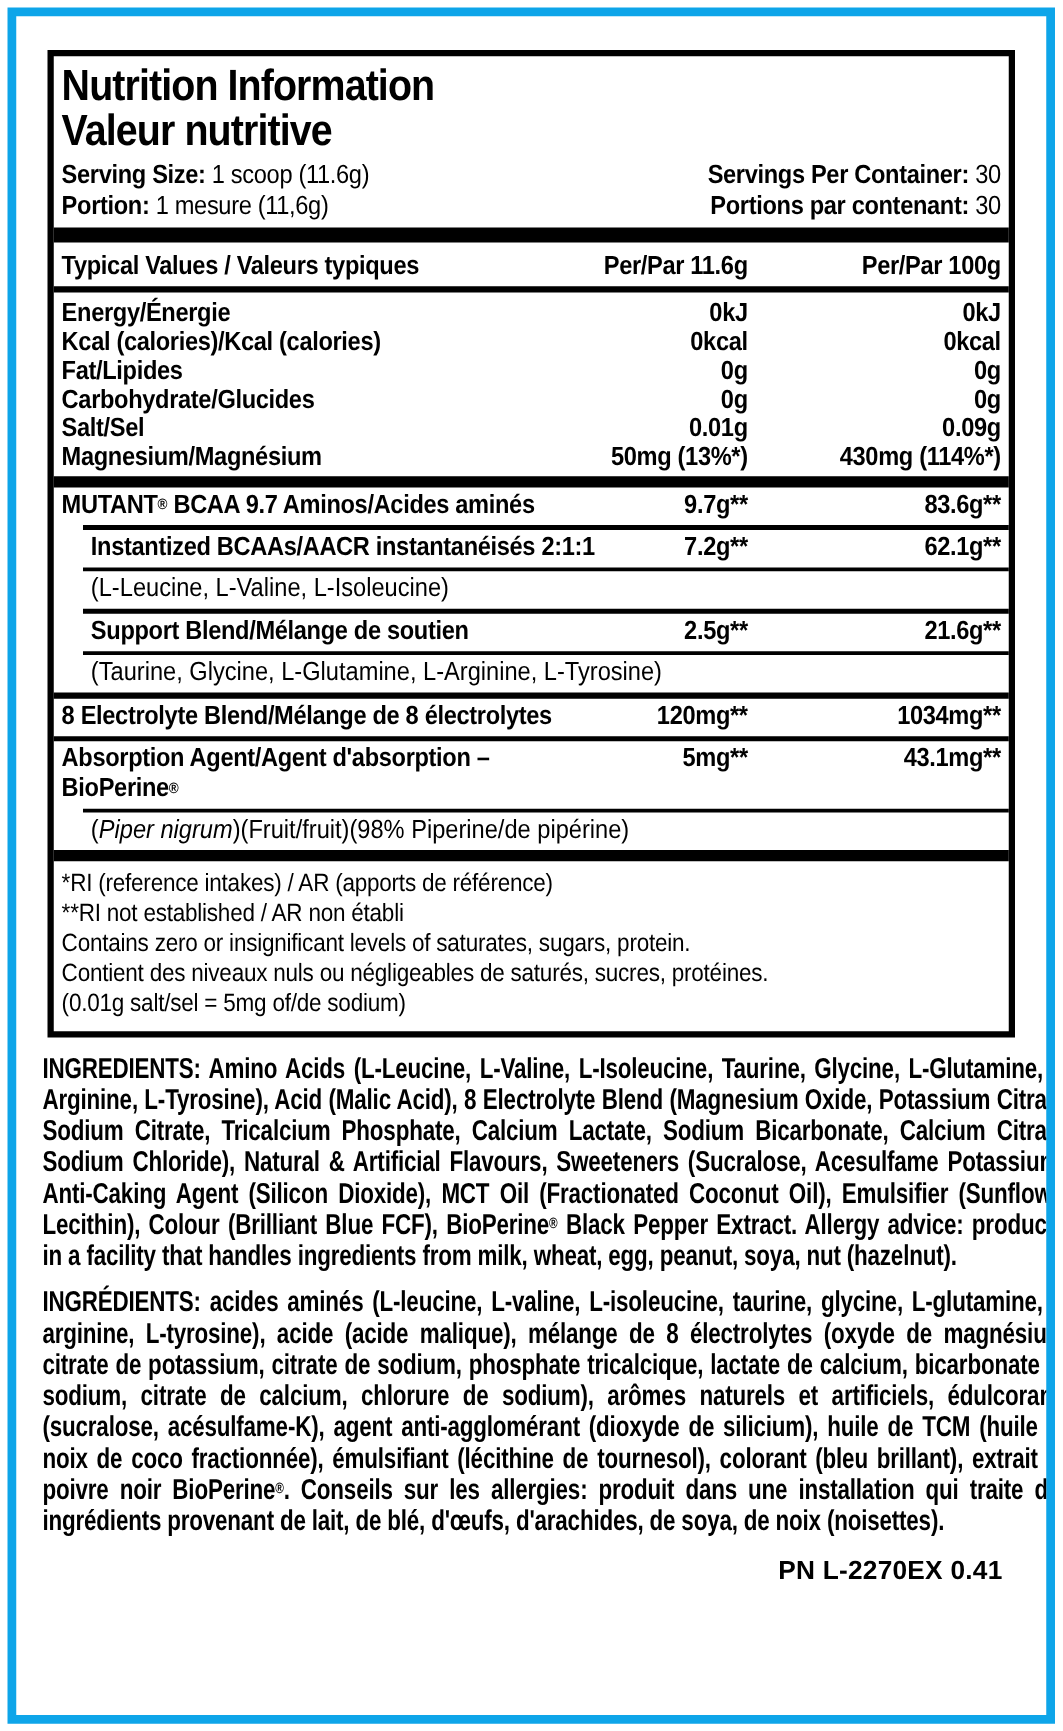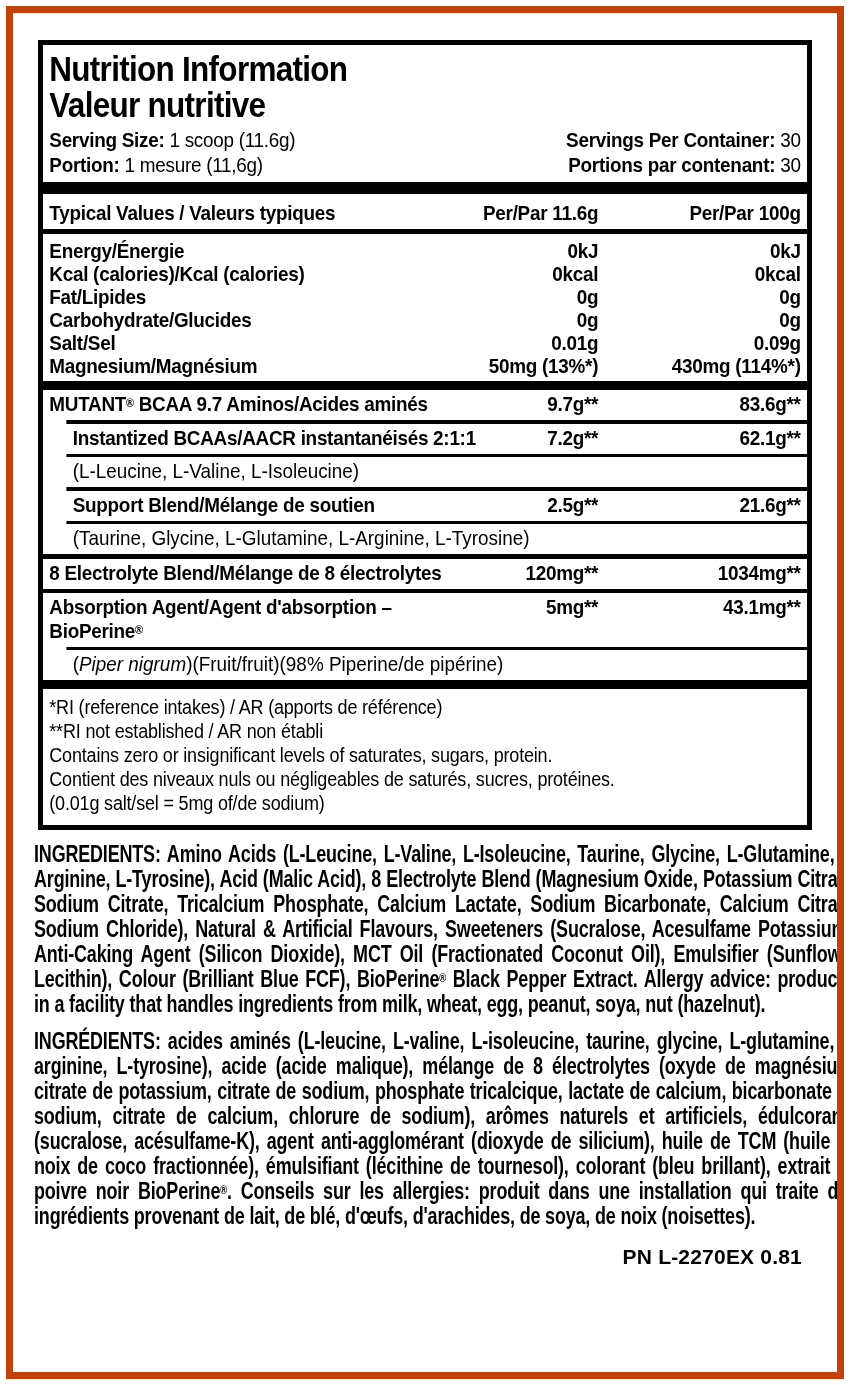--- a/index.html
+++ b/index.html
@@ -6,21 +6,21 @@
   body {
     width:850px; height:1385px;
     font-family:"Liberation Sans", sans-serif;
     color:#000;
     -webkit-font-smoothing:antialiased;
   }
   .page {
     box-sizing:border-box;
     width:838px; height:1373px;
     margin:6px;
-    border:7px solid #c2410c;
+    border:7px solid #0ea5e9;
     overflow:hidden;
     background:#fff;
   }
   
   .panel {
     box-sizing:border-box;
     margin:27px 25px 0 25px;
     border:5px solid #000;
   }
   .cx90 { width:111.12%; transform:scaleX(0.8999); transform-origin:0 0; }
@@ -201,15 +201,15 @@
         <div>(0.01g salt/sel = 5mg of/de sodium)</div>
       </div>
 
     </div>
   </div>
 
   <p class="ing"><span>INGREDIENTS: Amino Acids (L-Leucine, L-Valine, L-Isoleucine, Taurine, Glycine, L-Glutamine, L-Arginine, L-Tyrosine), Acid (Malic Acid), 8 Electrolyte Blend (Magnesium Oxide, Potassium Citrate, Sodium Citrate, Tricalcium Phosphate, Calcium Lactate, Sodium Bicarbonate, Calcium Citrate, Sodium Chloride), Natural &amp; Artificial Flavours, Sweeteners (Sucralose, Acesulfame Potassium), Anti-Caking Agent (Silicon Dioxide), MCT Oil (Fractionated Coconut Oil), Emulsifier (Sunflower Lecithin), Colour (Brilliant Blue FCF), BioPerine</span><span class="reg-mark">®</span><span> Black Pepper Extract. Allergy advice: produced in a facility that handles ingredients from milk, wheat, egg, peanut, soya, nut (hazelnut).</span></p>
 
   <p class="ing"><span>INGRÉDIENTS: acides aminés (L-leucine, L-valine, L-isoleucine, taurine, glycine, L-glutamine, L-arginine, L-tyrosine), acide (acide malique), mélange de 8 électrolytes (oxyde de magnésium, citrate de potassium, citrate de sodium, phosphate tricalcique, lactate de calcium, bicarbonate de sodium, citrate de calcium, chlorure de sodium), arômes naturels et artificiels, édulcorants (sucralose, acésulfame-K), agent anti-agglomérant (dioxyde de silicium), huile de TCM (huile de noix de coco fractionnée), émulsifiant (lécithine de tournesol), colorant (bleu brillant), extrait de poivre noir BioPerine</span><span class="reg-mark">®</span><span>. Conseils sur les allergies: produit dans une installation qui traite des ingrédients provenant de lait, de blé, d'œufs, d'arachides, de soya, de noix (noisettes).</span></p>
 
-  <div class="pn">PN L-2270EX 0.81</div>
+  <div class="pn">PN L-2270EX 0.41</div>
 
 </div>
 
 </body></html>

